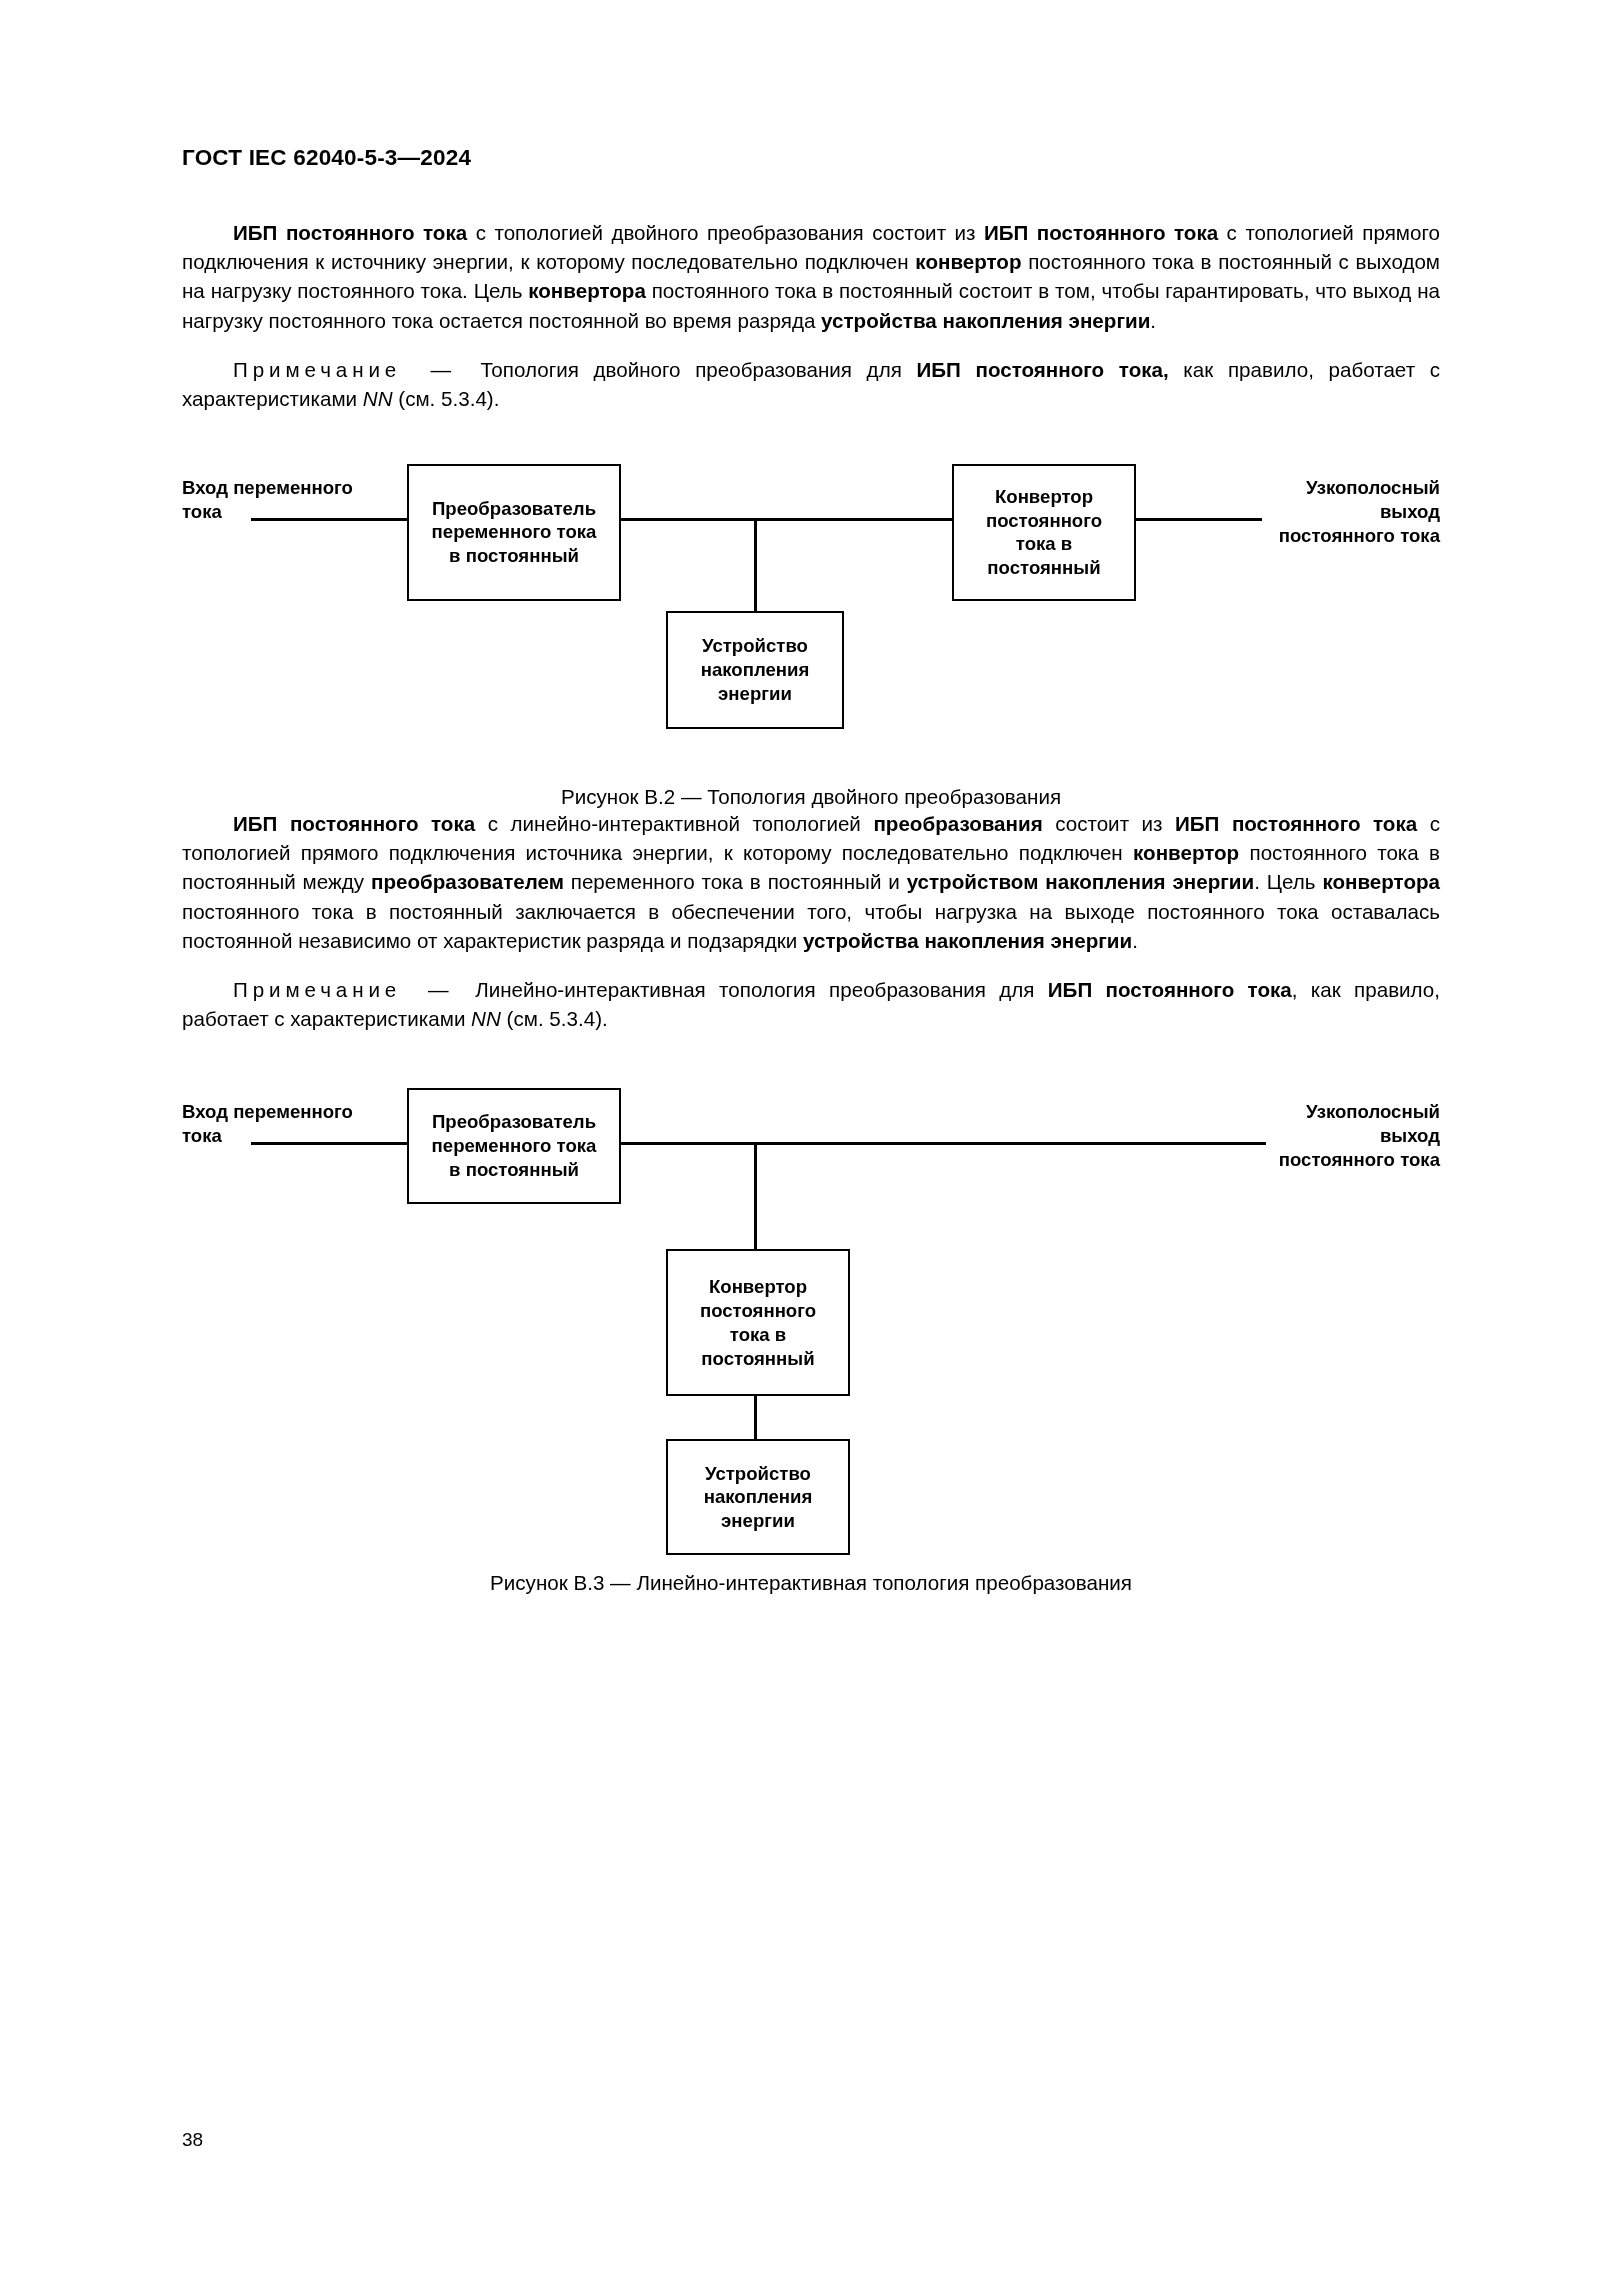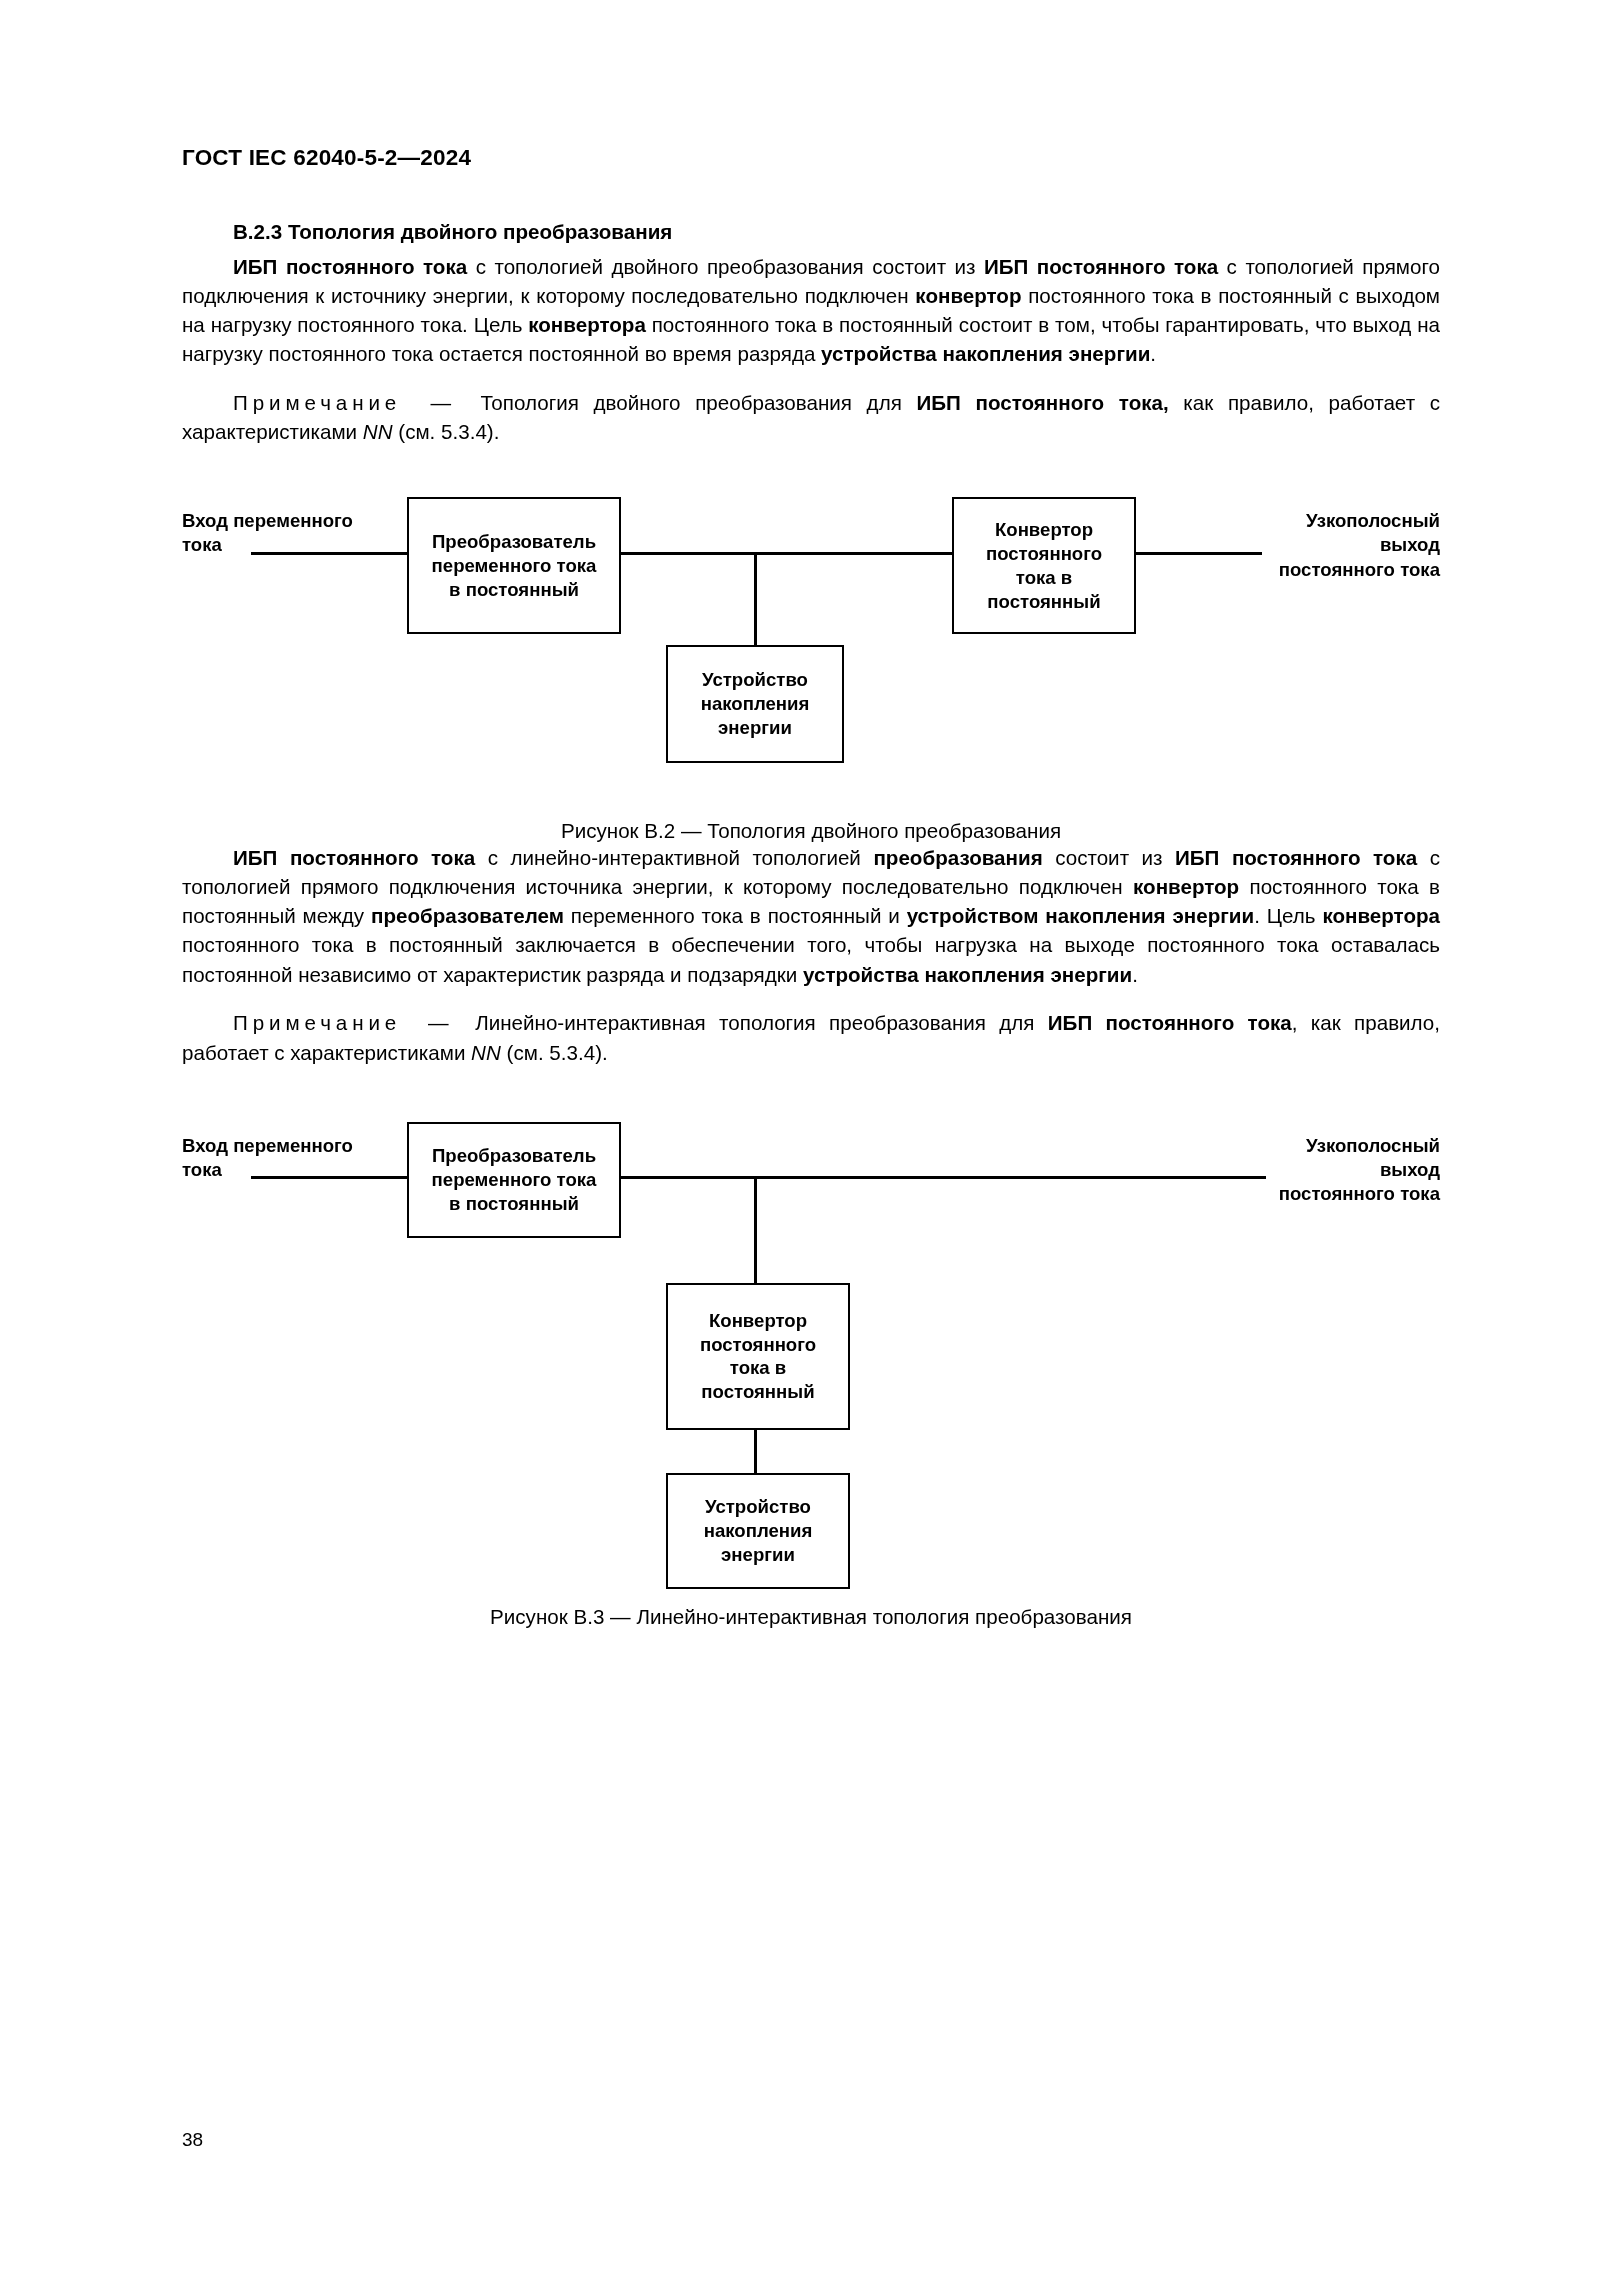--- a/index.html
+++ b/index.html
@@ -110,25 +110,24 @@
     left: 182px;
     top: 2129px;
     font-size: 19px;
   }
 </style>
 </head>
 <body>
 
 <div class="page">
 
-  <div class="header">ГОСТ IEC 62040-5-2—2024</div>
+  <div class="header">ГОСТ IEC 62040-5-3—2024</div>
 
   <div class="content">
 
-    <h3 class="clause">B.2.3 Топология двойного преобразования</h3>
     <p class="body-text"><b>ИБП постоянного тока</b> с топологией двойного преобразования состоит из <b>ИБП постоянного тока</b> с топологией прямого подключения к источнику энергии, к которому последовательно подключен <b>конвертор</b> постоянного тока в постоянный с выходом на нагрузку постоянного тока. Цель <b>конвертора</b> постоянного тока в постоянный состоит в том, чтобы гарантировать, что выход на нагрузку постоянного тока остается постоянной во время разряда <b>устройства накопления энергии</b>.</p>
     <p class="note"><span class="note-label">Примечание</span> &nbsp;— &nbsp;Топология двойного преобразования для <b>ИБП постоянного тока,</b> как правило, работает с характеристиками <i>NN</i> (см. 5.3.4).</p>
 
     <div class="figure-block" style="margin-top:41px;">
       <div class="diagram" style="height: 323px;">
 
         <div class="dlabel" style="left:0px; top:21.6px; width:196px;">Вход переменного<br>тока</div>
 
         <div class="dline" style="left:69px; top:64px; width:157px; height:2.9px;"></div>
 

